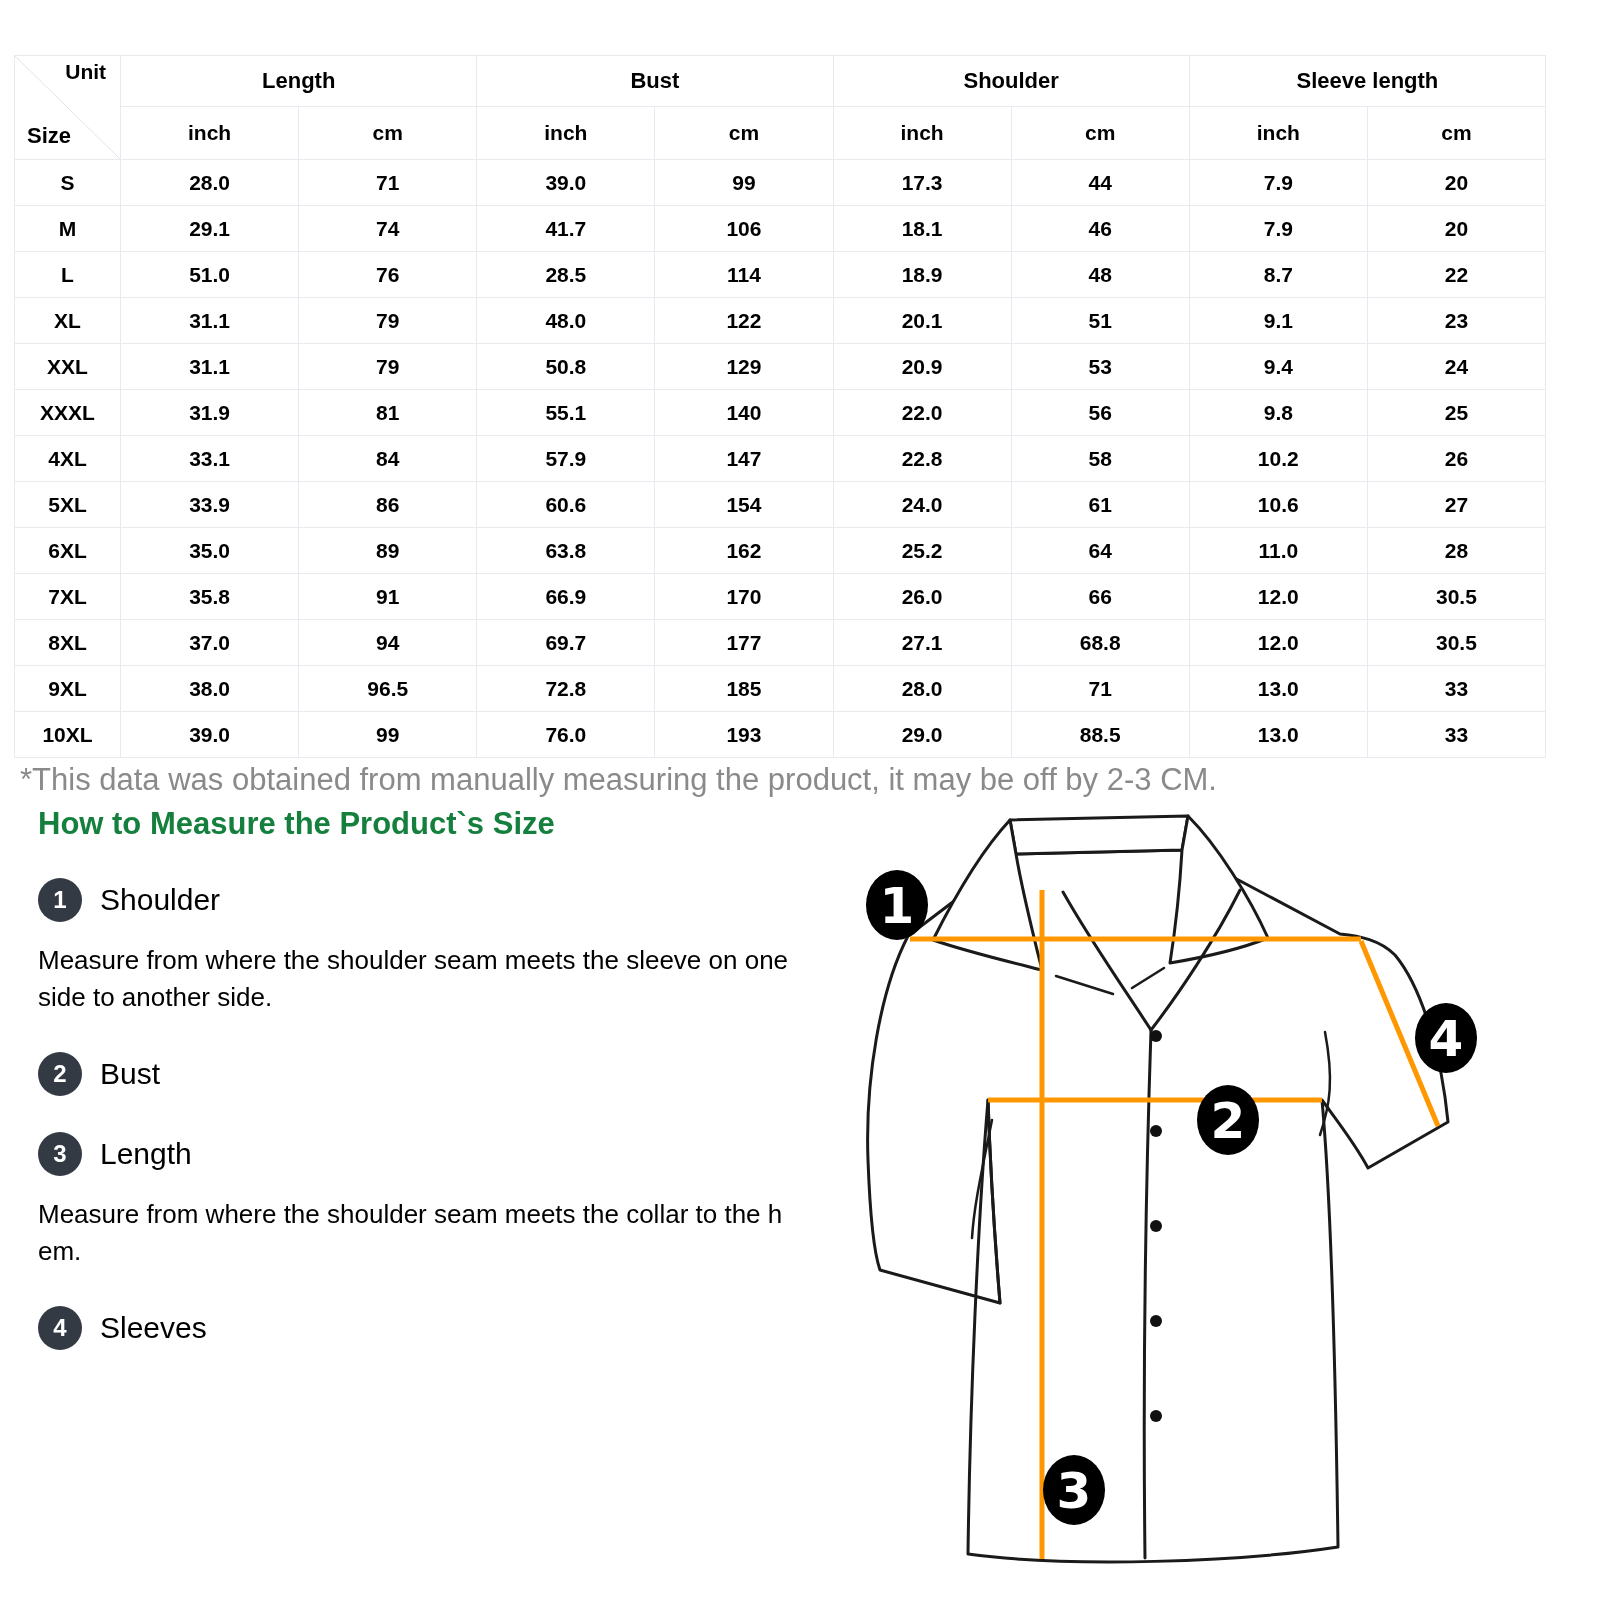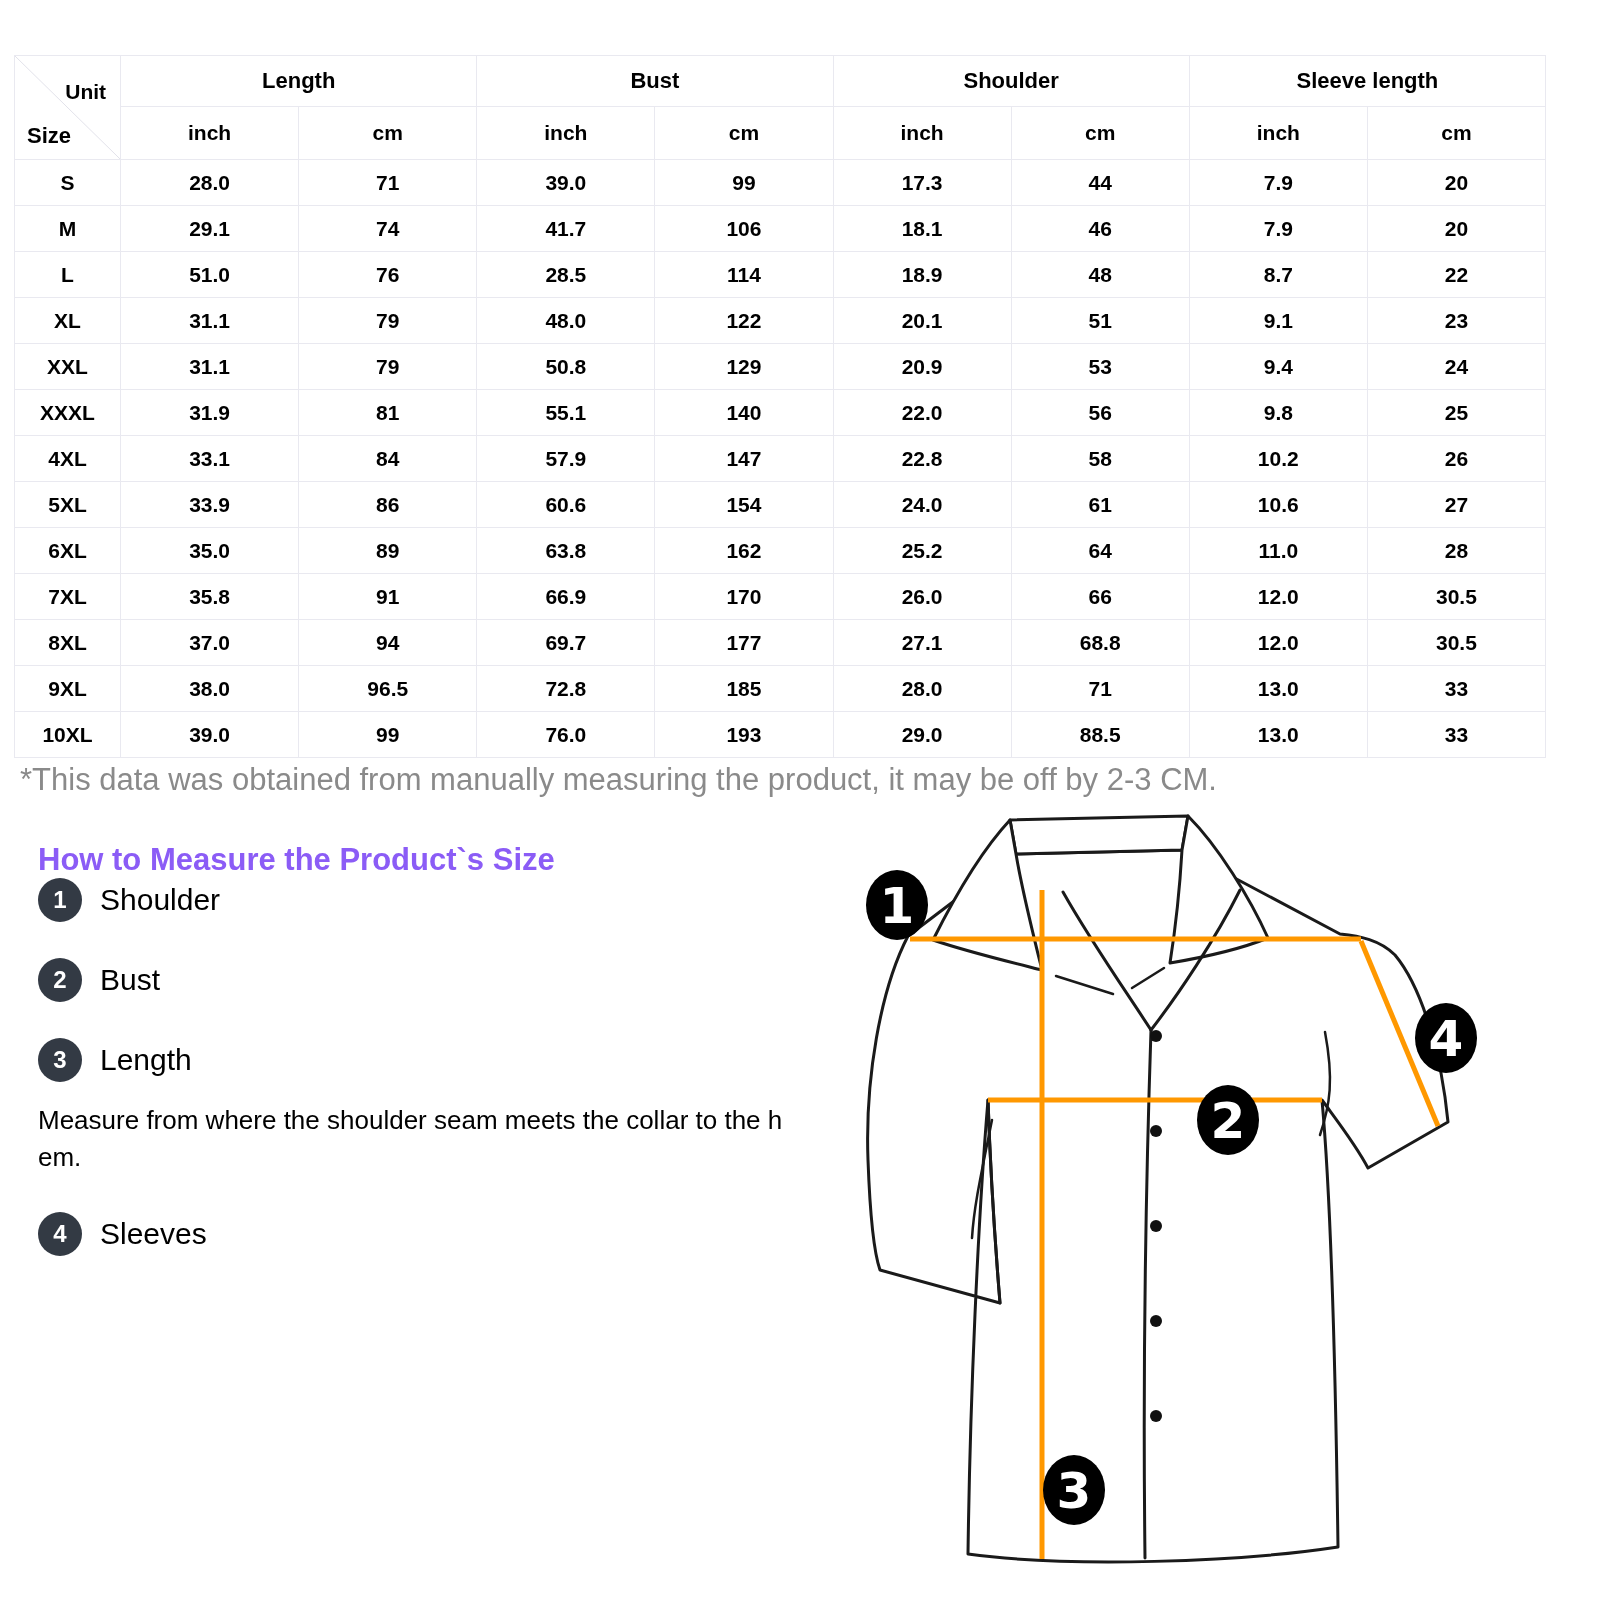--- a/index.html
+++ b/index.html
@@ -14,29 +14,29 @@
   }
   table.size-table th,table.size-table td{
     border:1px solid #e9e9f0;text-align:center;vertical-align:middle;
     font-weight:bold;font-size:21px;padding:0;background:#fff;color:#000;
   }
   table.size-table tr.group-row th{height:50px;font-size:22px;}
   table.size-table tr.unit-row th{height:52px;}
   table.size-table tbody tr{height:46px;}
   th.corner-cell{position:relative;}
   th.corner-cell svg{position:absolute;left:0;top:0;width:100%;height:100%;}
-  .corner-top{position:absolute;top:24px;right:14px;font-size:21px;font-weight:bold;}
+  .corner-top{position:absolute;top:4px;right:14px;font-size:21px;font-weight:bold;}
   .corner-bottom{position:absolute;bottom:10px;left:12px;font-size:22px;font-weight:bold;}
   
   .measure-note{
     position:absolute;left:20px;top:762px;font-size:31px;color:#8a8a8a;
     white-space:nowrap;
   }
   .howto-heading{
-    position:absolute;left:38px;top:806px;font-size:31px;font-weight:bold;color:#8b5cf6;margin-top:36px;
+    position:absolute;left:38px;top:806px;font-size:31px;font-weight:bold;color:#15803d;
   }
   
   .steps{position:absolute;left:38px;top:878px;width:810px;}
   .step-head{display:flex;align-items:center;gap:18px;margin-top:36px;}
   .step-head:first-child{margin-top:0;}
   .step-badge{
     width:44px;height:44px;border-radius:50%;background:#333a44;color:#fff;
     display:flex;align-items:center;justify-content:center;
     font-size:24px;font-weight:bold;flex:0 0 44px;
   }
@@ -236,20 +236,22 @@
   </table>
 
 <div class="measure-note">*This data was obtained from manually measuring the product, it may be off by 2-3 CM.</div>
 <div class="howto-heading">How to Measure the Product`s Size</div>
 
 <div class="steps">
     <div class="step-head">
       <div class="step-badge">1</div>
       <div class="step-label">Shoulder</div>
     </div>
+    <div class="step-desc">Measure from where the shoulder seam meets the sleeve on one
+side to another side.</div>
     <div class="step-head">
       <div class="step-badge">2</div>
       <div class="step-label">Bust</div>
     </div>
     <div class="step-head">
       <div class="step-badge">3</div>
       <div class="step-label">Length</div>
     </div>
     <div class="step-desc">Measure from where the shoulder seam meets the collar to the h
 em.</div>

